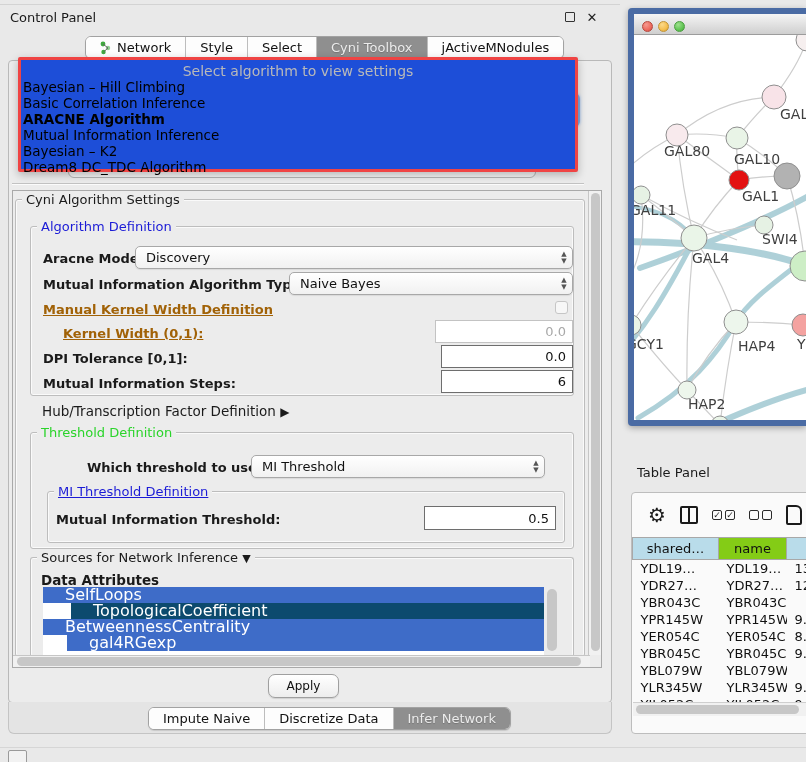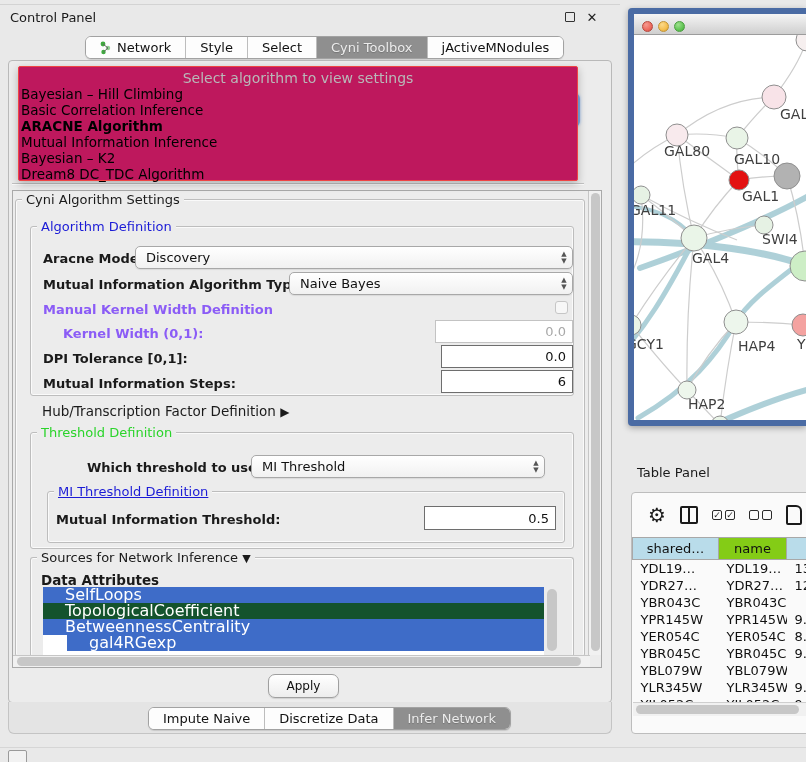--- a/index.html
+++ b/index.html
@@ -31,40 +31,40 @@
   
   #cp-body { left:8px; top:60px; width:604px; height:643px; background:#ececec; border:1px solid #b9b9b9; border-radius:4px; }
   #cp-tabstrip-bg { left:8px; top:702px; width:604px; height:32px; background:#e4e4e4; border:1px solid #c4c4c4; border-top:none; border-radius:0 0 6px 6px; }
 
   
   #bg-combo { left:68px; top:150px; width:468px; height:28px; border:1px solid #b5b5b5; border-radius:6px; background:#f4f4f4; color:#aaa; font-size:13px; line-height:26px; padding-left:12px; overflow:hidden; }
   #focus-combo-frag { left:556px; top:93px; width:24px; height:34px; border:2px solid #7aa7e0; border-radius:6px; background:#fff; box-shadow:0 0 3px #8fb6ec; }
   .sepline { left:12px; width:572px; height:0; border-top:1px solid #c2c2c2; border-bottom:1px solid #fbfbfb; }
 
   
-  #algo-popup { left:18px; top:66px; width:560px; height:115px; background:#be185d; border:1px solid #ef4444; border-radius:2px; box-shadow:0 3px 8px rgba(0,0,0,.25); z-index:30; }
+  #algo-popup { left:18px; top:57px; width:560px; height:115px; background:#1d4ed8; border:3px solid #ef4444; border-radius:2px; box-shadow:0 3px 8px rgba(0,0,0,.25); z-index:30; }
   #algo-popup-header { text-align:center; color:#b9b9b9; font-size:14px; padding-top:3px; height:19px; }
   .algo-item { font-size:13.5px; color:#000; padding:0 3px 0 2px; height:16px; line-height:16px; white-space:nowrap; }
   .algo-item.selected { font-weight:bold; }
 
   
   #scrollpane { left:12px; top:190px; width:590px; height:478px; border:1px solid #a9a9a9; background:#ececec; }
   .vscroll { background:#f1f1f1; border-left:1px solid #c6c6c6; }
   .hscroll { background:#f1f1f1; border-top:1px solid #c6c6c6; }
   .thumb { background:#c7c7c7; border-radius:6px; }
 
   
   .group { border:1px solid #bdbdbd; border-radius:3px; box-shadow:inset 0 0 0 1px #fafafa; }
   .group-title { position:absolute; top:-8px; left:6px; background:#ececec; padding:0 4px; font-size:13px; }
   .t-blue { color:#1b1bd6; }
   .t-green { color:#2bd42b; }
   .t-black { color:#1a1a1a; }
 
   .lbl { font-weight:bold; font-size:13px; color:#1a1a1a; white-space:nowrap; }
-  .lbl.disabled { color:#8b5cf6; }
+  .lbl.disabled { color:#a16207;text-decoration:underline; }
 
   .combo { border:1px solid #a8a8a8; border-radius:5px; background:linear-gradient(#ffffff,#f1f1f1); display:flex; align-items:center; height:23px; box-shadow:0 1px 1px rgba(0,0,0,.08); }
   .combo .val { flex:1; padding-left:10px; font-size:13px; color:#111; }
   .combo .stepper { width:16px; display:flex; flex-direction:column; align-items:center; justify-content:center; gap:1px; color:#555; font-size:7px; line-height:6px; }
 
   .field { border:1px solid #6e6e6e; background:#fff; text-align:right; font-size:13px; padding:0 6px; display:flex; align-items:center; justify-content:flex-end; }
   .field.disabled { border:1px solid #c3c3c3; color:#a8a8a8; }
 
   .checkbox { width:13px; height:13px; border:1px solid #c6c6c6; border-radius:3px; background:#f7f7f7; }
   .attr-item { height:16px; line-height:16px; color:#fff; font-size:16px; padding-left:22px; }
@@ -219,21 +219,21 @@
         <div class="group-title t-black">
           <span>Sources for Network Inference</span>
           <span style="font-size:11px;"> ▼</span>
         </div>
         <div class="abs lbl" style="left:10px; top:14px; font-size:13.5px;">Data Attributes</div>
       </div>
     </div>
 
     <div class="abs" style="left:30px; top:396px; width:501px; height:68px; background:#fff; overflow:hidden;" id="attr-list-box">
         <div class="attr-item" style="background: rgb(62, 108, 200);">SelfLoops</div>
-        <div class="attr-item" style="background: #14532d;">TopologicalCoefficient</div>
+        <div class="attr-item" style="background: #0c4a6e; margin-left: 28px;">TopologicalCoefficient</div>
         <div class="attr-item" style="background: rgb(62, 108, 200);">BetweennessCentrality</div>
         <div class="attr-item" style="background: rgb(62, 108, 200); margin-left: 24px;">gal4RGexp</div>
       </div>
     <div class="abs thumb" style="left:534px; top:398px; width:10px; height:62px;"></div>
 
     <div class="abs vscroll" style="right:0; top:0; width:13px; height:464px;">
       <div class="thumb" style="margin:2px auto 0; width:9px; height:458px;"></div>
     </div>
     <div class="abs hscroll" style="left:0; bottom:0; width:577px; height:12px;">
       <div class="thumb" style="margin:1px 0 0 4px; width:564px; height:9px;"></div>

